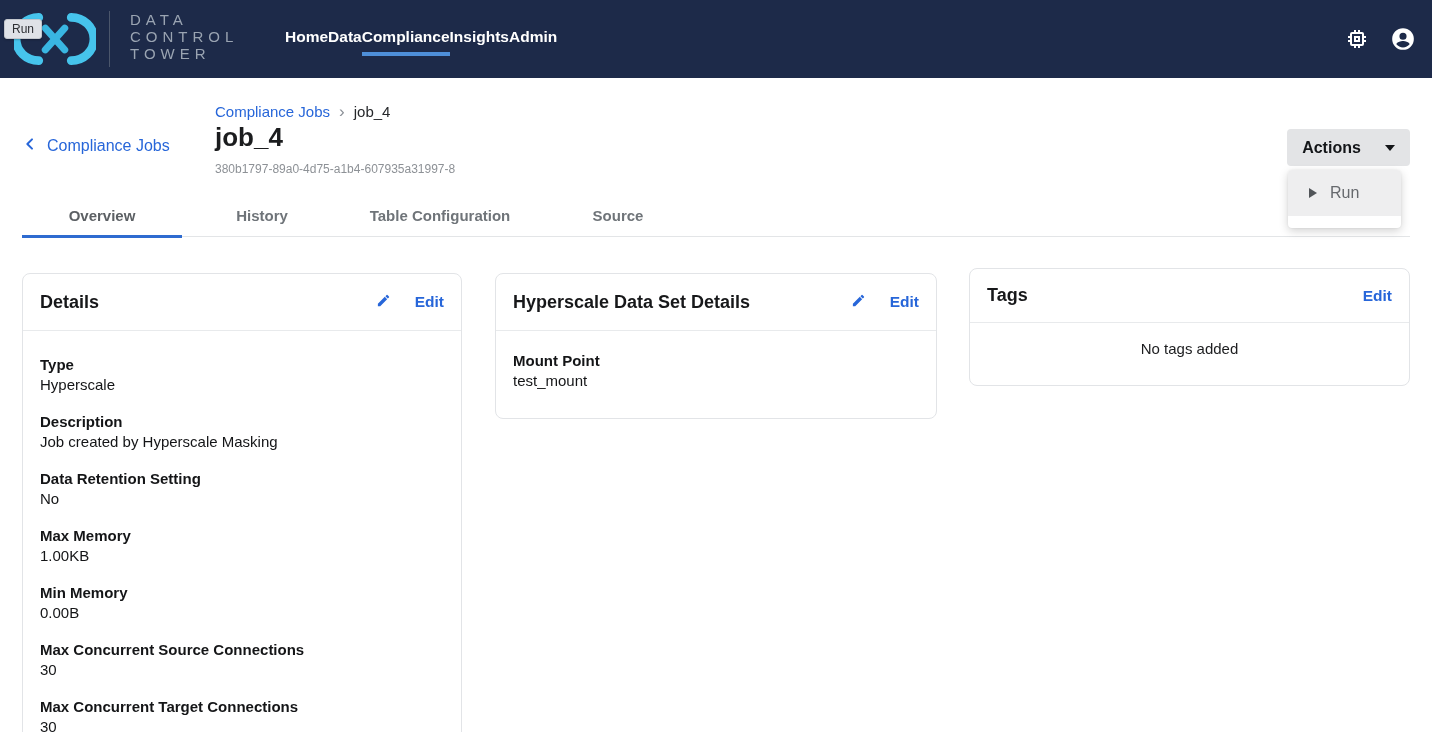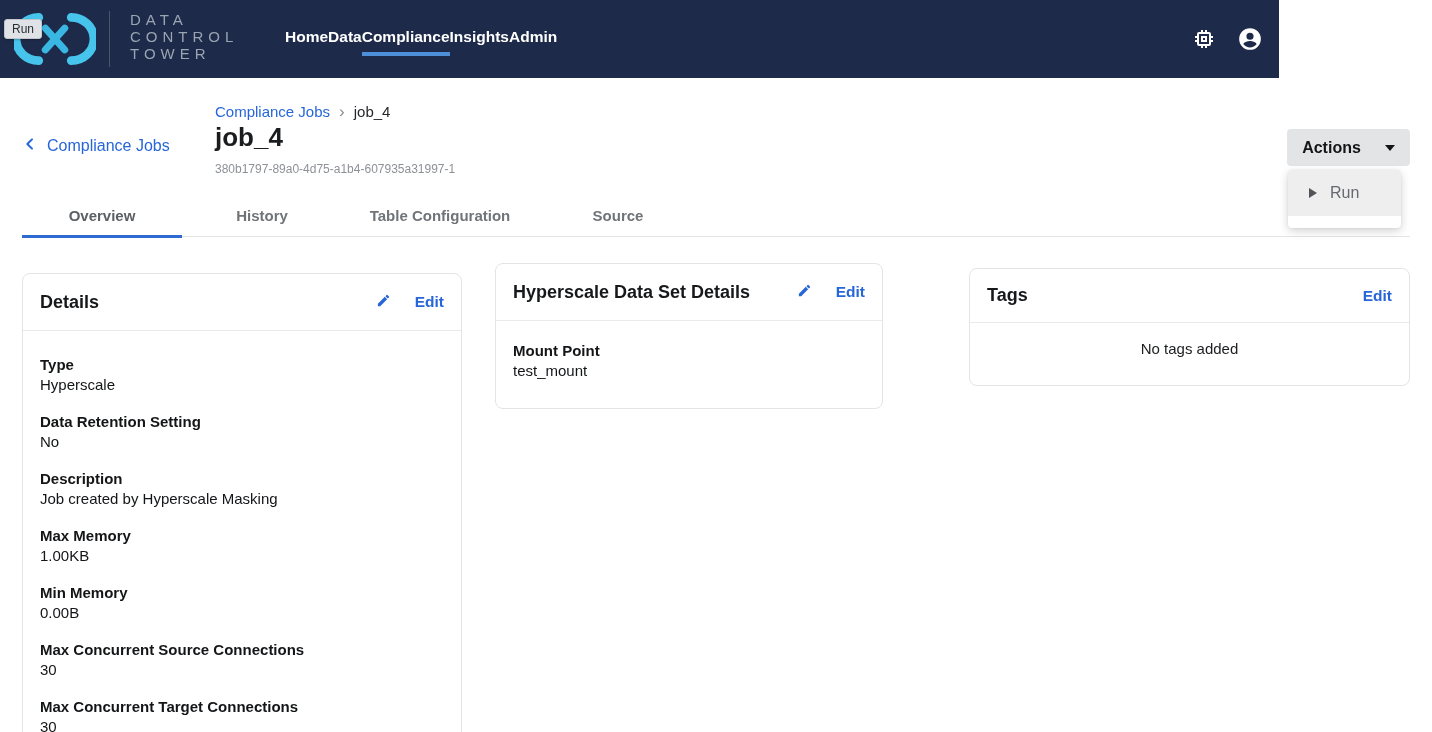--- a/index.html
+++ b/index.html
@@ -1,20 +1,20 @@
 <!DOCTYPE html>
 <html><head>
 <meta charset="utf-8">
 <style>
   * { margin:0; padding:0; box-sizing:border-box; }
   html,body { width:1432px; height:732px; overflow:hidden; background:#fff;
               font-family:"Liberation Sans", sans-serif; }
 
   
-  .navbar { position:absolute; top:0; left:0; width:1279px; height:78px;
+  .navbar { position:absolute; top:0; left:0; width:1432px; height:78px;
             background:#1d2a49; }
   .brand { position:absolute; left:14px; top:12px; display:flex; align-items:center; cursor:pointer; }
   .brand-divider { position:absolute; left:109px; top:11px; width:1px; height:56px; background:#4b566b; }
   .wordmark { position:absolute; left:130px; top:11px; color:#9aa4b2;
               font-size:15px; font-weight:500; letter-spacing:5px; line-height:17px; }
   .nav-links { position:absolute; left:285px; top:0; height:78px; display:flex;
                align-items:center; }
   .nav-item { color:#fff; font-size:15.5px; font-weight:700; padding:6px 0;
               border-bottom:4px solid transparent; cursor:pointer; line-height:18px; }
   .nav-item.active { border-bottom-color:#4e8fd9; }
@@ -61,21 +61,21 @@
   .tab { position:relative; height:45px; padding-top:15px; text-align:center;
          font-size:15px; font-weight:700; color:#6f7479; cursor:pointer; }
   .tab.w160 { width:160px; } .tab.w196 { width:196px; }
   .tab.active { color:#5c6064; }
   .tab.active::after { content:""; position:absolute; left:0; bottom:-1px;
                        width:100%; height:3px; background:#2e6bd0; }
 
   
   .card { position:absolute; background:#fff; border:1px solid #e2e4e7; border-radius:8px; }
   .card-details   { left:22px;  top:273px; width:440px; height:500px; }
-  .card-hyper     { left:495px; top:263px; width:388px; height:146px; }
+  .card-hyper     { left:495px; top:273px; width:442px; height:146px; }
   .card-tags      { left:969px; top:268px; width:441px; height:118px; }
   .card-header { height:57px; padding:0 17px; display:flex; align-items:center;
                  justify-content:space-between; border-bottom:1px solid #e8eaec; }
   .card-tags .card-header { height:54px; }
   .card-title { font-size:18px; font-weight:700; color:#17181a; }
   .edit-btn { display:flex; align-items:center; gap:24px; color:#2766d9;
               font-size:15.5px; font-weight:700; cursor:pointer; background:none; border:none;
               font-family:"Liberation Sans", sans-serif; }
   .card-body { padding:23px 17px 0 17px; }
   .card-hyper .card-body { padding-top:19px; }
@@ -138,21 +138,21 @@
   <span>Compliance Jobs</span>
 </div>
 
 <div class="breadcrumb">
   <span class="crumb-link">Compliance Jobs</span>
   <span class="crumb-sep">›</span>
   <span class="crumb-current">job_4</span>
 </div>
 
 <div class="page-title">job_4</div>
-<div class="job-id">380b1797-89a0-4d75-a1b4-607935a31997-1</div>
+<div class="job-id">380b1797-89a0-4d75-a1b4-607935a31997-8</div>
 
 <button class="actions-btn">
   <span class="lbl">Actions</span>
   <span class="caret-down"></span>
 </button>
 
 <div class="dropdown">
   <div class="dropdown-item">
     <span class="play-triangle"></span>
     <span class="lbl">Run</span>
@@ -177,26 +177,26 @@
       </span>
       <span>Edit</span>
     </button>
   </div>
   <div class="card-body">
     <div class="field">
       <div class="field-label">Type</div>
       <div class="field-value">Hyperscale</div>
     </div>
     <div class="field">
+      <div class="field-label">Description</div>
+      <div class="field-value">Job created by Hyperscale Masking</div>
+    </div>
+    <div class="field">
       <div class="field-label">Data Retention Setting</div>
       <div class="field-value">No</div>
-    </div>
-    <div class="field">
-      <div class="field-label">Description</div>
-      <div class="field-value">Job created by Hyperscale Masking</div>
     </div>
     <div class="field">
       <div class="field-label">Max Memory</div>
       <div class="field-value">1.00KB</div>
     </div>
     <div class="field">
       <div class="field-label">Min Memory</div>
       <div class="field-value">0.00B</div>
     </div>
     <div class="field">

